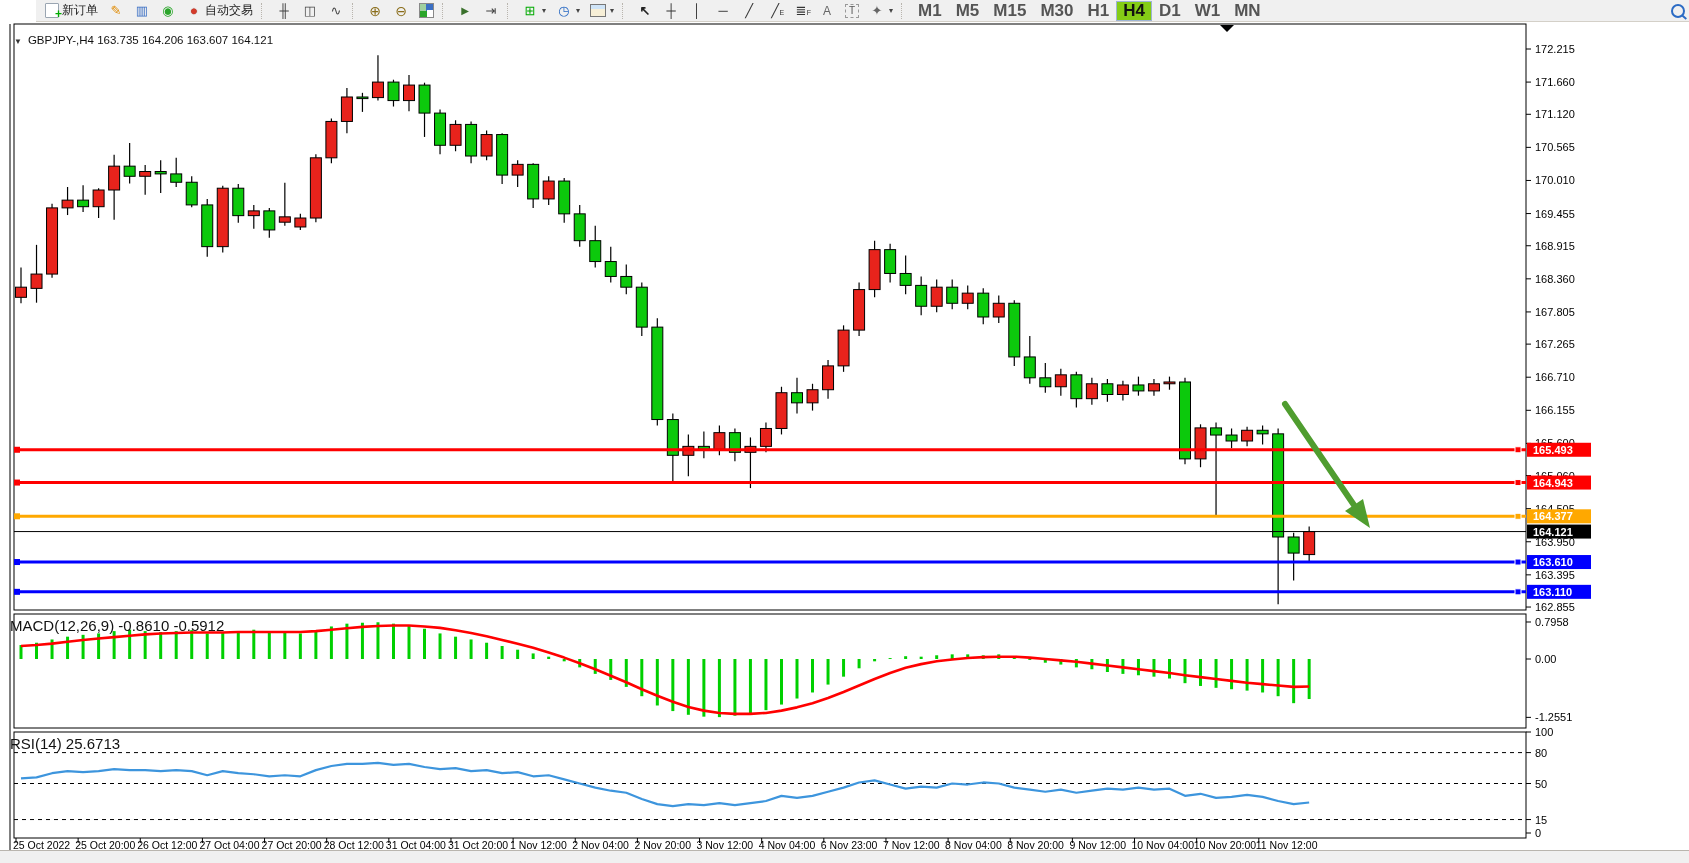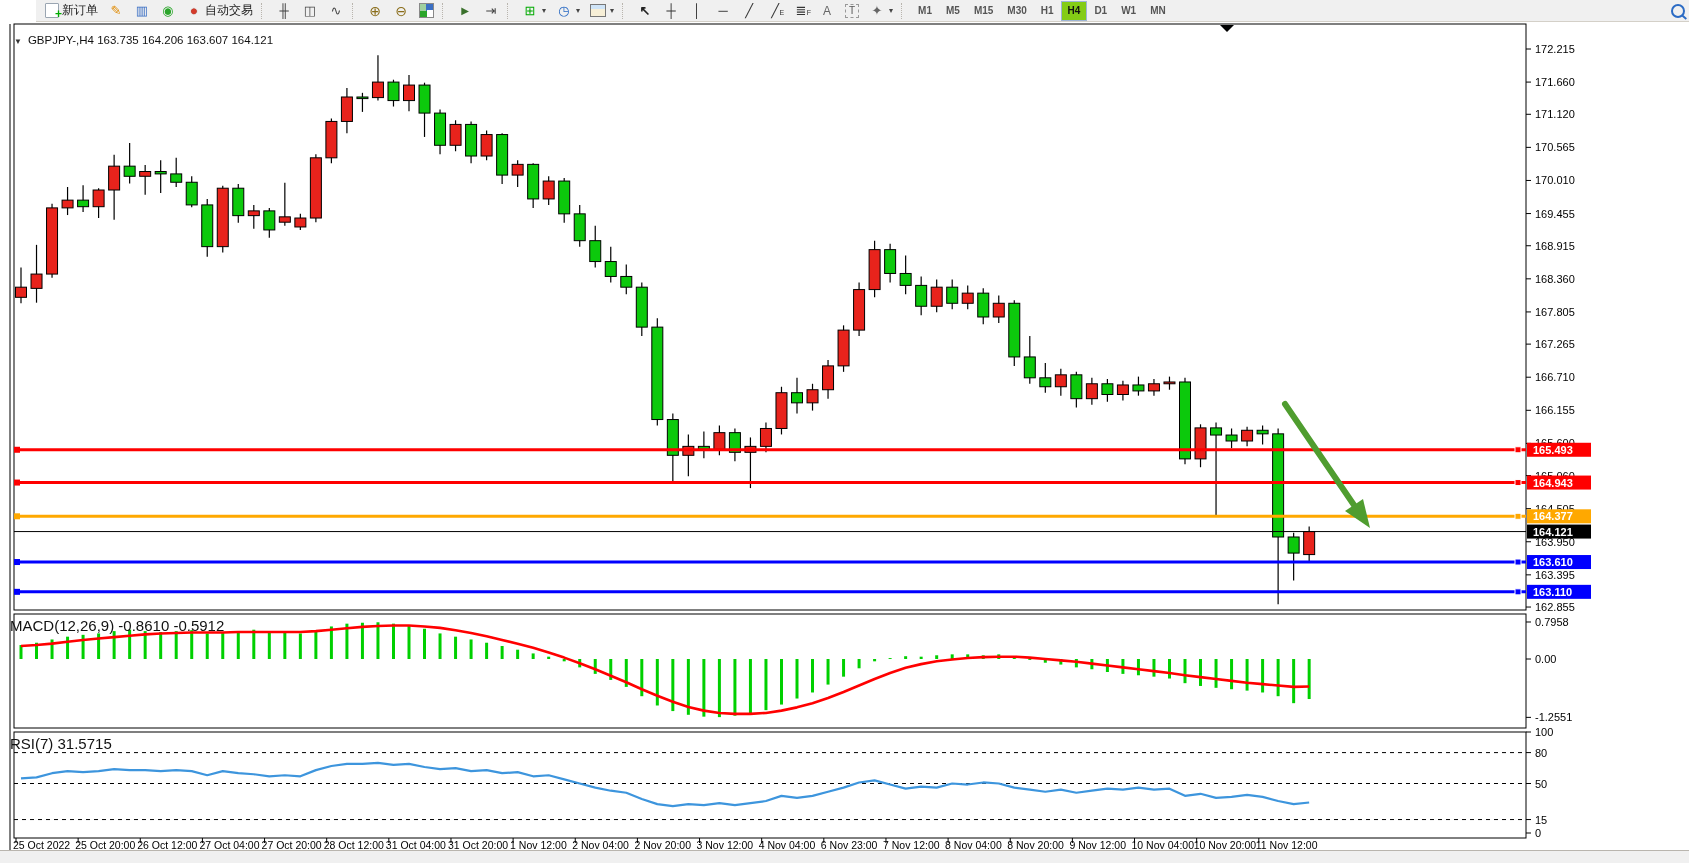--- a/index.html
+++ b/index.html
@@ -44,21 +44,21 @@
   [data-name="text-label-icon"]{width:12px;height:12px;border:1px dashed #999;font-size:10px;color:#555;}
   [data-name="text-label-icon"]::before{content:"T";}
   [data-name="shapes-icon"]::before{content:"✦";color:#666;}
   [data-name="search-icon"]{width:10px;height:10px;border:2px solid #2b6bc4;border-radius:50%;}
   [data-name="search-icon"]::after{content:"";position:absolute;width:6px;height:2px;background:#2b6bc4;
     right:-4px;bottom:-2px;transform:rotate(40deg);}
   [data-name="chat-icon"]{width:12px;height:9px;background:#e9e9ef;border:1px solid #9aa;border-radius:3px;}
   [data-name="chat-icon"]::after{content:"";position:absolute;left:2px;bottom:-3px;border:3px solid transparent;border-top-color:#9aa;}
   .badge{position:absolute;top:-6px;right:-8px;min-width:11px;height:11px;background:#e03424;color:#fff;
     border-radius:6px;font-size:9px;line-height:11px;text-align:center;padding:0 1px;font-weight:bold;}
-  .tf{font-size:10px;font-weight:bold;color:#555;padding:1px 6px;height:16px;line-height:16px;border:1px solid transparent;}
+  .tf{font-size:17px;font-weight:bold;color:#555;padding:1px 6px;height:16px;line-height:16px;border:1px solid transparent;}
   .tf.active{background:#84cc16;border:1px solid #9db4d4;color:#111;}
   #tb-right{margin-left:auto;display:flex;align-items:center;gap:12px;padding-right:14px;}
   
   #chartwrap{position:absolute;left:8px;top:0;width:1689px;height:863px;}
   #symbol-title{position:absolute;left:14px;top:34px;font-size:11.5px;color:#111;z-index:3;}
   #symbol-title .tri{font-size:8px;color:#333;margin-right:6px;}
   .ind-label{position:absolute;font-size:15px;color:#111;z-index:3;}
   #footer{position:absolute;left:0;top:850px;width:1689px;height:13px;background:#f0f0f0;border-top:1px solid #b9b5ae;}
   svg text{font-family:"Liberation Sans",sans-serif;}
 </style>
@@ -471,21 +471,21 @@
         </g>
         <polygon points="1212,25 1226,25 1219,32" fill="#000" data-name="chart-shift-marker-icon"></polygon>
       </svg>
   </div>
 
   <div id="symbol-title" data-name="symbol-title">
     <span class="tri" data-name="collapse-triangle-icon">▼</span><span data-name="symbol-ohlc-text">GBPJPY-,H4  163.735 164.206 163.607 164.121</span>
   </div>
 
   <div class="ind-label" style="left:10px;top:617px;" data-name="macd-indicator-label">MACD(12,26,9) -0.8610 -0.5912</div>
-  <div class="ind-label" style="left:10px;top:735px;" data-name="rsi-indicator-label">RSI(7) 31.5715</div>
+  <div class="ind-label" style="left:10px;top:735px;" data-name="rsi-indicator-label">RSI(14) 25.6713</div>
 
   <div id="toolbar" data-name="main-toolbar">
       <div class="tb" data-name="new-order-button">
         <span class="ic" data-name="new-order-icon"></span>
         <span class="lbl" data-name="toolbar-button-label">新订单</span>
       </div>
       <div class="tb" data-name="highlighter-button">
         <span class="ic" data-name="highlighter-icon"></span>
       </div>
       <div class="tb" data-name="chart-window-button">

